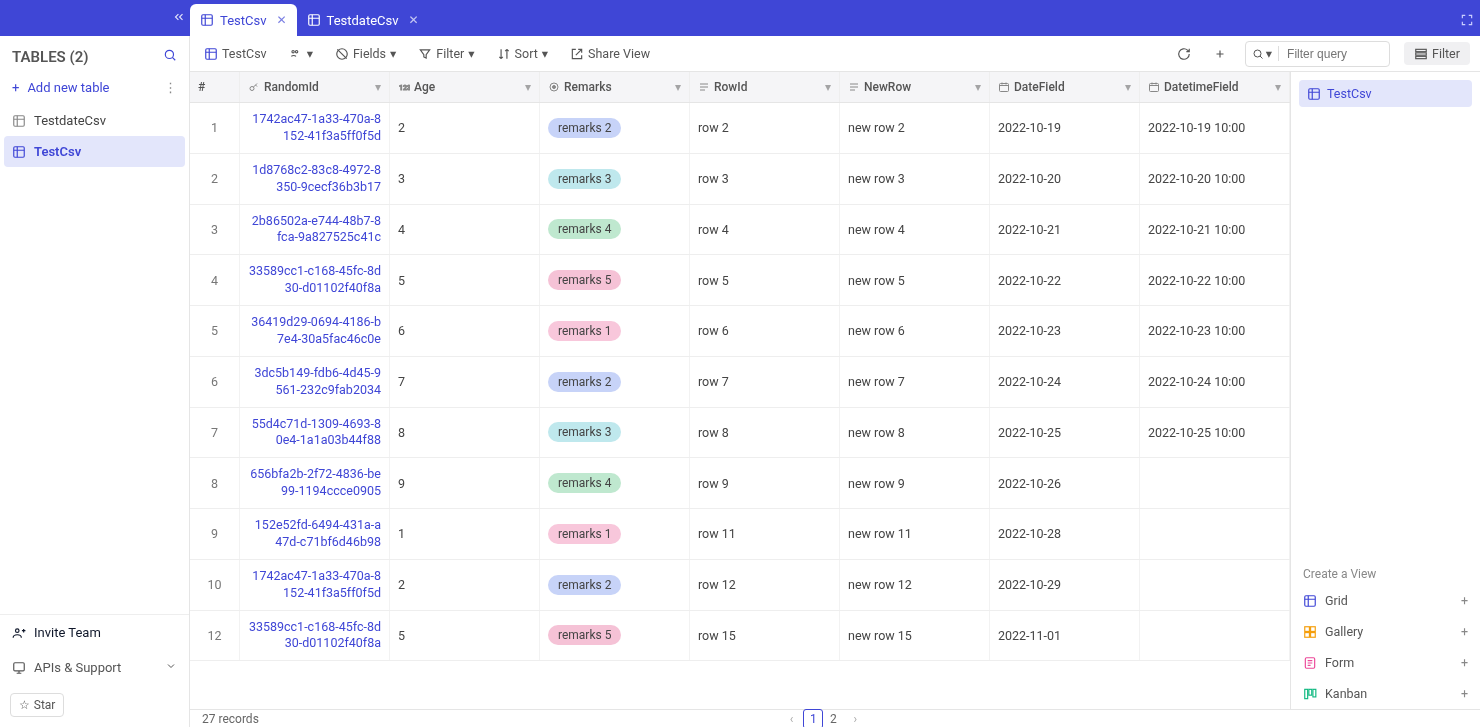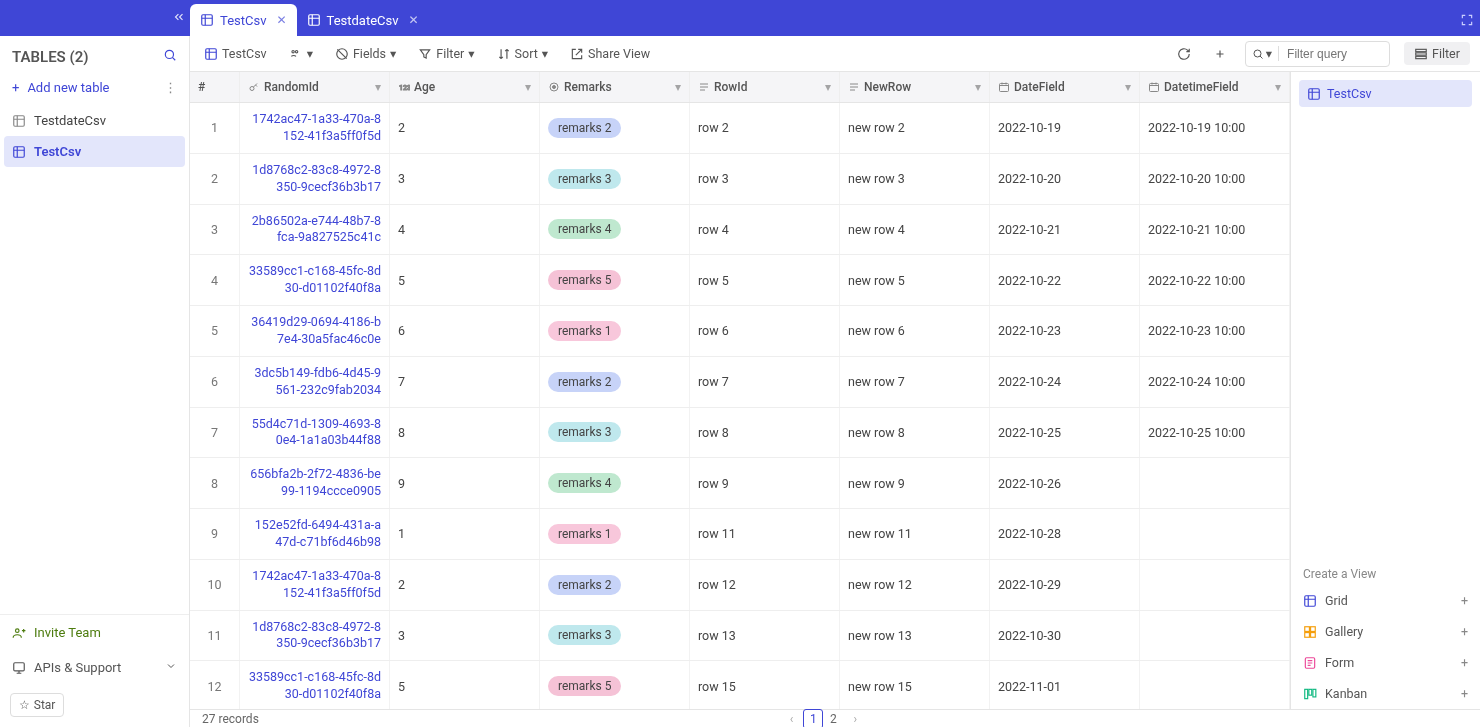--- a/index.html
+++ b/index.html
@@ -20,21 +20,21 @@
 
 .body { flex: 1; display: flex; min-height: 0; }
 .sidebar { width: 190px; border-right: 1px solid #e5e5e5; display: flex; flex-direction: column; }
 .sidebar .section-hdr { display:flex; align-items:center; justify-content:space-between; padding: 12px 12px 8px; color:#555; font-size:15px; font-weight:600;}
 .sidebar .section-hdr .right { color:#3f46d6; }
 .sidebar .addnew { color:#3f46d6; display:flex; align-items:center; gap:8px; padding: 6px 12px 10px; cursor:pointer; }
 .sidebar .addnew .dots { margin-left:auto; color:#888;}
 .sidebar .tbl { display:flex; align-items:center; gap:8px; padding: 8px 12px; cursor:pointer; color:#444;}
 .sidebar .tbl.active { background: #e3e6fb; color:#3f46d6; font-weight:600; border-radius:4px; margin:0 4px; padding:8px 8px;}
 .sidebar .bottom { margin-top:auto; border-top:1px solid #eee; }
-.sidebar .brow { display:flex; align-items:center; gap:8px; padding:10px 12px; color:#4d7c0f; cursor:pointer;}
+.sidebar .brow { display:flex; align-items:center; gap:8px; padding:10px 12px; color:#0f172a; cursor:pointer;}
 .sidebar .brow.muted { color:#555; }
 .sidebar .star { margin:8px 10px 10px; border:1px solid #ddd; border-radius:4px; padding:4px 8px; display:inline-flex; align-items:center; gap:4px; font-size:12px; color:#555; cursor:pointer;}
 
 
 .main { flex:1; display:flex; flex-direction:column; min-width:0; }
 .toolbar { height: 36px; border-bottom:1px solid #e5e5e5; display:flex; align-items:center; padding: 0 10px; gap:14px; color:#555; font-size:12.5px;}
 .toolbar .grp { display:flex; align-items:center; gap:4px; cursor:pointer; padding:3px 4px;}
 .toolbar .spacer { flex:1; }
 .toolbar .search { display:flex; align-items:center; border:1px solid #ddd; border-radius:4px; height:26px;}
 .toolbar .search .sel { padding:0 6px; border-right:1px solid #ddd; display:flex; align-items:center; gap:2px;}
@@ -430,30 +430,20 @@
                   <td></td>
                 </tr>
                 <tr>
                   <td class="rn">10</td>
                   <td class="pk">1742ac47-1a33-470a-8152-41f3a5ff0f5d</td>
                   <td>2</td>
                   <td><span class="tag c2">remarks 2</span></td>
                   <td>row 12</td>
                   <td>new row 12</td>
                   <td>2022-10-29</td>
-                  <td></td>
-                </tr>
-                <tr>
-                  <td class="rn">11</td>
-                  <td class="pk">1d8768c2-83c8-4972-8350-9cecf36b3b17</td>
-                  <td>3</td>
-                  <td><span class="tag c3">remarks 3</span></td>
-                  <td>row 13</td>
-                  <td>new row 13</td>
-                  <td>2022-10-30</td>
                   <td></td>
                 </tr>
                 <tr>
                   <td class="rn">12</td>
                   <td class="pk">33589cc1-c168-45fc-8d30-d01102f40f8a</td>
                   <td>5</td>
                   <td><span class="tag c5">remarks 5</span></td>
                   <td>row 15</td>
                   <td>new row 15</td>
                   <td>2022-11-01</td>

